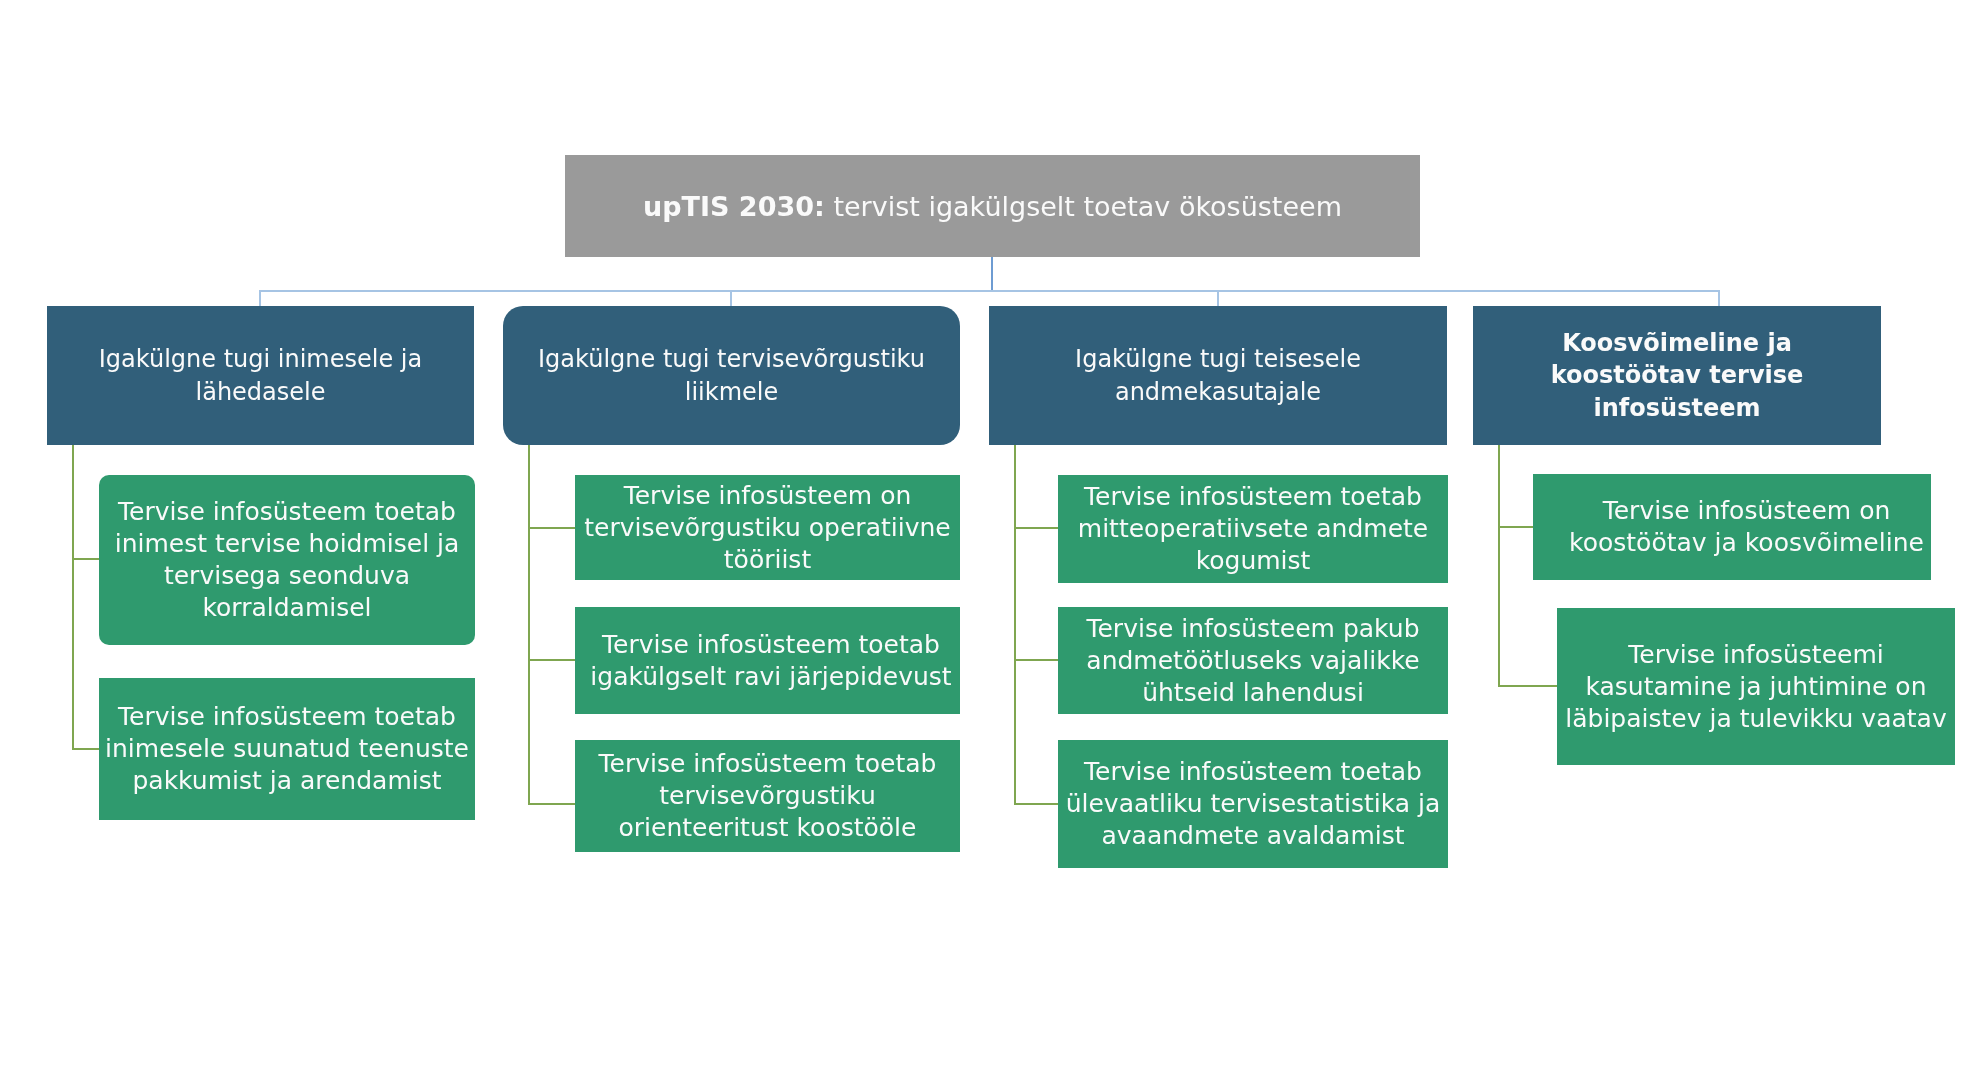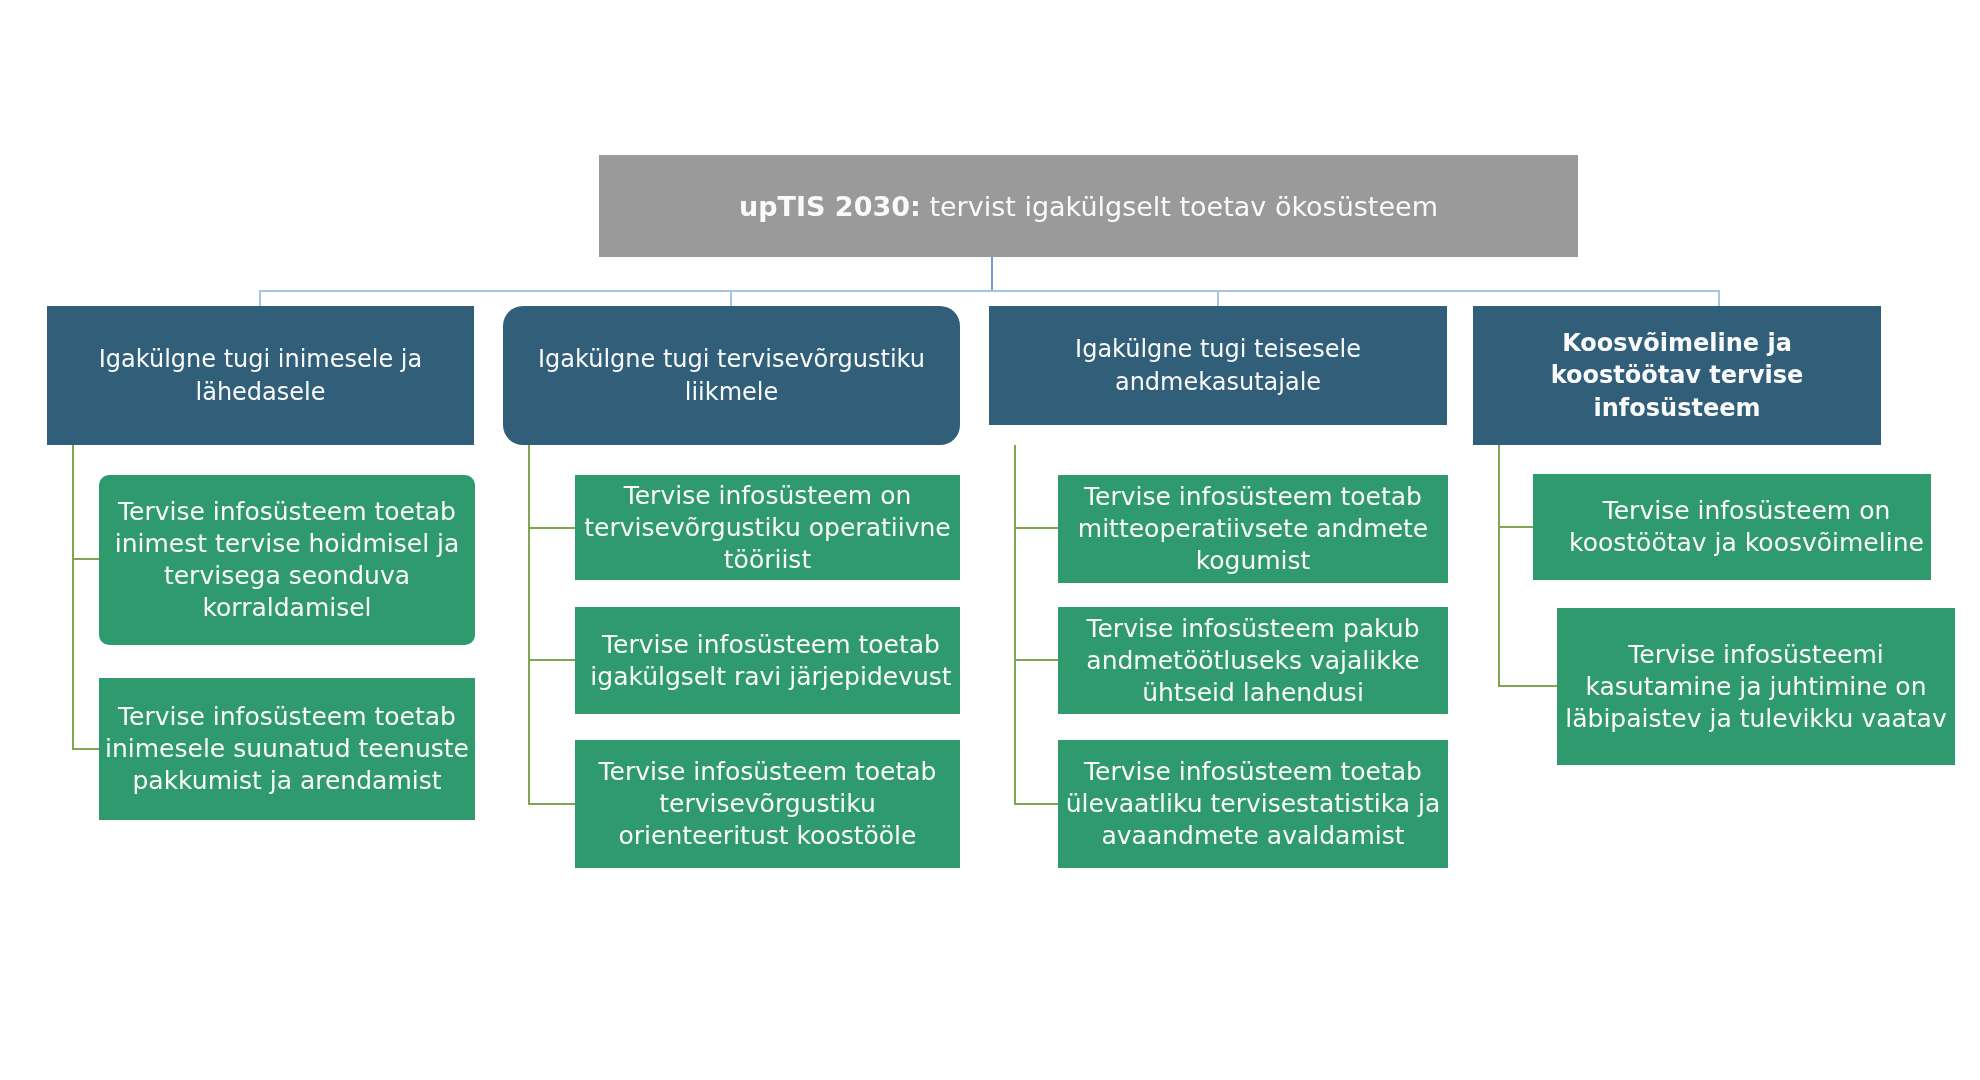--- a/index.html
+++ b/index.html
@@ -47,38 +47,38 @@
   .line{position:absolute;}
   .line.green{background:var(--connector-green);}
   .line.blue{background:var(--connector-blue);}
   .line.blue-light{background:var(--connector-blue-light);}
 </style>
 </head>
 <body>
 
 <div class="canvas">
 
-  <div class="node title-node" style="left:565px;top:155px;width:979px;height:102px;margin-left:34px;">
+  <div class="node title-node" style="left:565px;top:155px;width:855px;height:102px;">
     <span><b>upTIS 2030:</b><span> tervist igakülgselt toetav ökosüsteem</span></span>
   </div>
 
   <div class="line blue" style="left:991px;top:257px;width:2px;height:34px;"></div>
   <div class="line blue-light" style="left:259px;top:290px;width:1460px;height:2px;"></div>
   <div class="line blue-light" style="left:259px;top:290px;width:2px;height:16px;"></div>
   <div class="line blue-light" style="left:730px;top:290px;width:2px;height:16px;"></div>
   <div class="line blue-light" style="left:1217px;top:290px;width:2px;height:16px;"></div>
   <div class="line blue-light" style="left:1718px;top:290px;width:2px;height:16px;"></div>
 
   <div class="node header-node" style="left:47px;top:306px;width:427px;height:139px;">
     <span>Igakülgne tugi inimesele ja lähedasele</span>
   </div>
   <div class="node header-node" style="left:503px;top:306px;width:457px;height:139px;border-radius:20px;">
     <span>Igakülgne tugi tervisevõrgustiku liikmele</span>
   </div>
-  <div class="node header-node" style="left:989px;top:306px;width:458px;height:119px;">
+  <div class="node header-node" style="left:989px;top:306px;width:458px;height:139px;">
     <span>Igakülgne tugi teisesele andmekasutajale</span>
   </div>
   <div class="node header-node" style="left:1473px;top:306px;width:408px;height:139px;font-weight:bold;">
     <span>Koosvõimeline ja koostöötav tervise infosüsteem</span>
   </div>
 
   <div class="line green" style="left:72px;top:445px;width:2px;height:305px;"></div>
   <div class="line green" style="left:72px;top:558px;width:27px;height:2px;"></div>
   <div class="line green" style="left:72px;top:748px;width:27px;height:2px;"></div>
 
@@ -102,21 +102,21 @@
   <div class="node child-node" style="left:99px;top:678px;width:376px;height:142px;">
     <span>Tervise infosüsteem toetab inimesele suunatud teenuste pakkumist ja arendamist</span>
   </div>
 
   <div class="node child-node" style="left:575px;top:475px;width:385px;height:105px;">
     <span>Tervise infosüsteem on tervisevõrgustiku operatiivne tööriist</span>
   </div>
   <div class="node child-node" style="left:575px;top:607px;width:385px;height:107px;padding-left:13px;">
     <span>Tervise infosüsteem toetab igakülgselt ravi järjepidevust</span>
   </div>
-  <div class="node child-node" style="left:575px;top:740px;width:385px;height:128px;">
+  <div class="node child-node" style="left:575px;top:740px;width:385px;height:112px;">
     <span>Tervise infosüsteem toetab tervisevõrgustiku orienteeritust koostööle</span>
   </div>
 
   <div class="node child-node" style="left:1058px;top:475px;width:390px;height:108px;">
     <span>Tervise infosüsteem toetab mitteoperatiivsete andmete kogumist</span>
   </div>
   <div class="node child-node" style="left:1058px;top:607px;width:390px;height:107px;">
     <span>Tervise infosüsteem pakub andmetöötluseks vajalikke ühtseid lahendusi</span>
   </div>
   <div class="node child-node" style="left:1058px;top:740px;width:390px;height:128px;">

